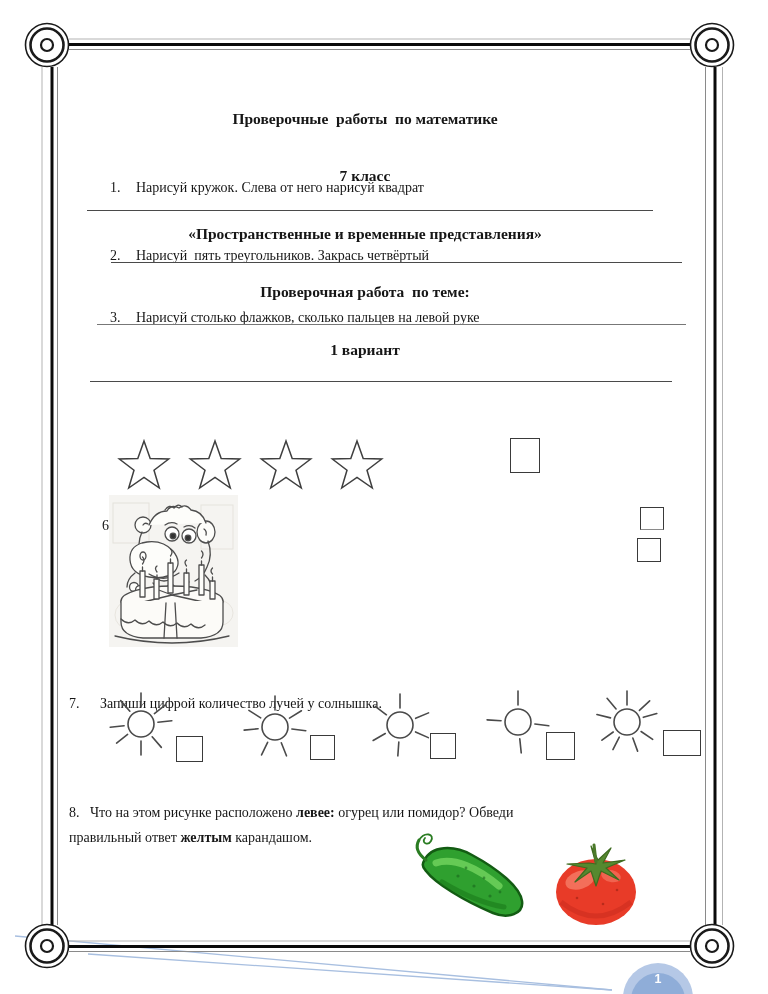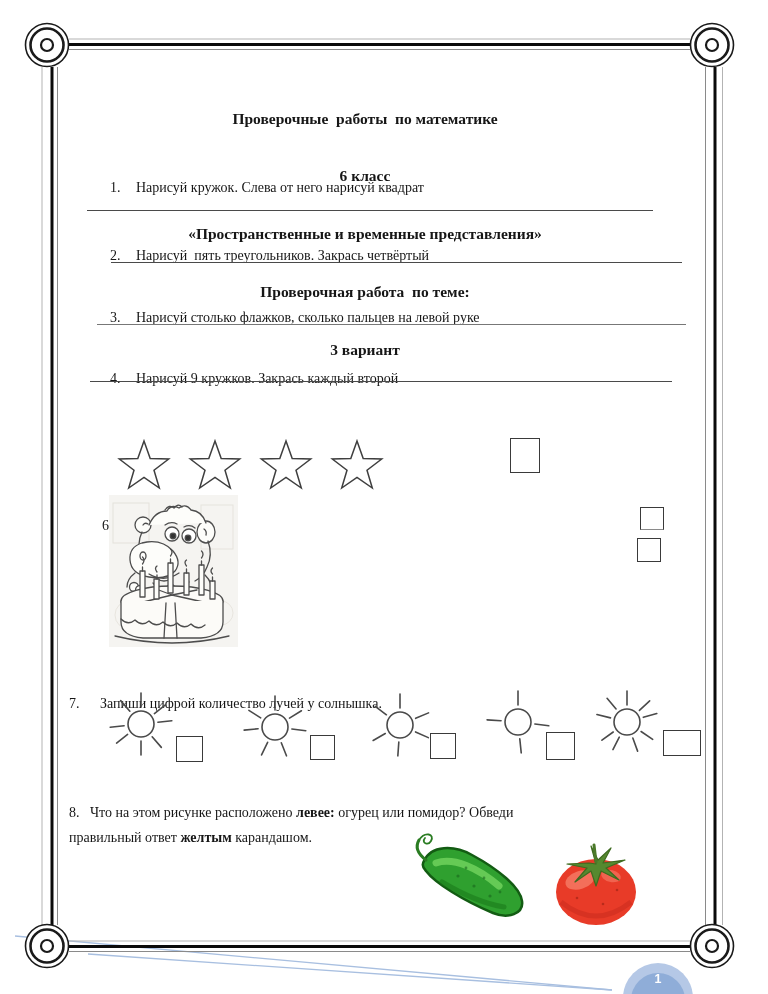--- a/index.html
+++ b/index.html
@@ -25,44 +25,41 @@
 </style>
 </head>
 <body>
 
 <div class="page">
 
   <div class="content">
 
     <div class="title">
       <div>Проверочные  работы  по математике</div>
-      <div>6 класс</div>
+      <div>7 класс</div>
       <div>«Пространственные и временные представления»</div>
       <div>Проверочная работа  по теме:</div>
-      <div>3 вариант</div>
+      <div>1 вариант</div>
     </div>
 
     <div class="task" style="left:32px;top:164px">
       <span class="tnum">1.</span><span>Нарисуй кружок. Слева от него нарисуй квадрат</span>
     </div>
     <div class="uline" style="left:30px;top:210px;width:566px"></div>
 
     <div class="task" style="left:32px;top:232px">
       <span class="tnum">2.</span><span>Нарисуй  пять треугольников. Закрась четвёртый</span>
     </div>
     <div class="uline" style="left:54px;top:262px;width:571px"></div>
 
     <div class="task" style="left:32px;top:294px">
       <span class="tnum">3.</span><span>Нарисуй столько флажков, сколько пальцев на левой руке</span>
     </div>
     <div class="uline" style="left:40px;top:324px;width:589px;border-top-color:#777"></div>
 
-    <div class="task" style="left:32px;top:355px">
-      <span class="tnum">4.</span><span>Нарисуй 9 кружков. Закрась каждый второй</span>
-    </div>
     <div class="uline" style="left:33px;top:381px;width:582px"></div>
 
     <div class="star-row">
         <svg width="54" height="56">
           <polygon points="27.0,3.0 33.2,20.5 51.7,21.0 37.0,32.2 42.3,50.0 27.0,39.5 11.7,50.0 17.0,32.2 2.3,21.0 20.8,20.5" fill="#ffffff" stroke="#3f3f3f" stroke-width="1.5"></polygon>
         </svg>
         <svg width="54" height="56">
           <polygon points="27.0,3.0 33.2,20.5 51.7,21.0 37.0,32.2 42.3,50.0 27.0,39.5 11.7,50.0 17.0,32.2 2.3,21.0 20.8,20.5" fill="#ffffff" stroke="#3f3f3f" stroke-width="1.5"></polygon>
         </svg>
         <svg width="54" height="56">

